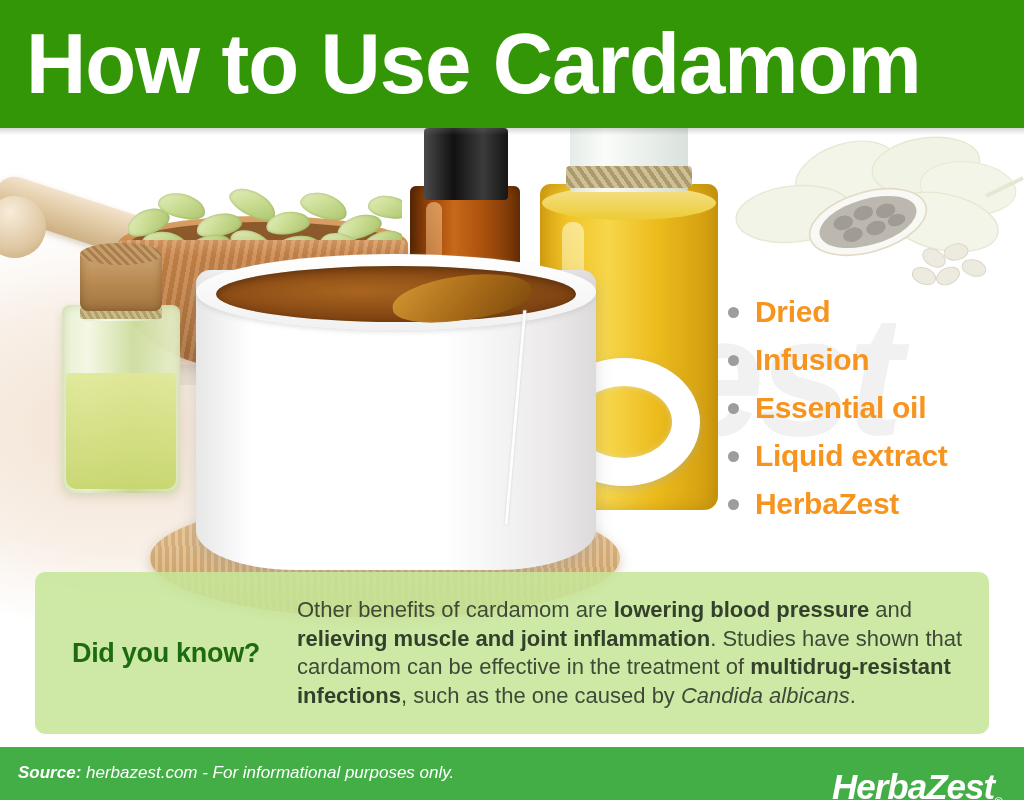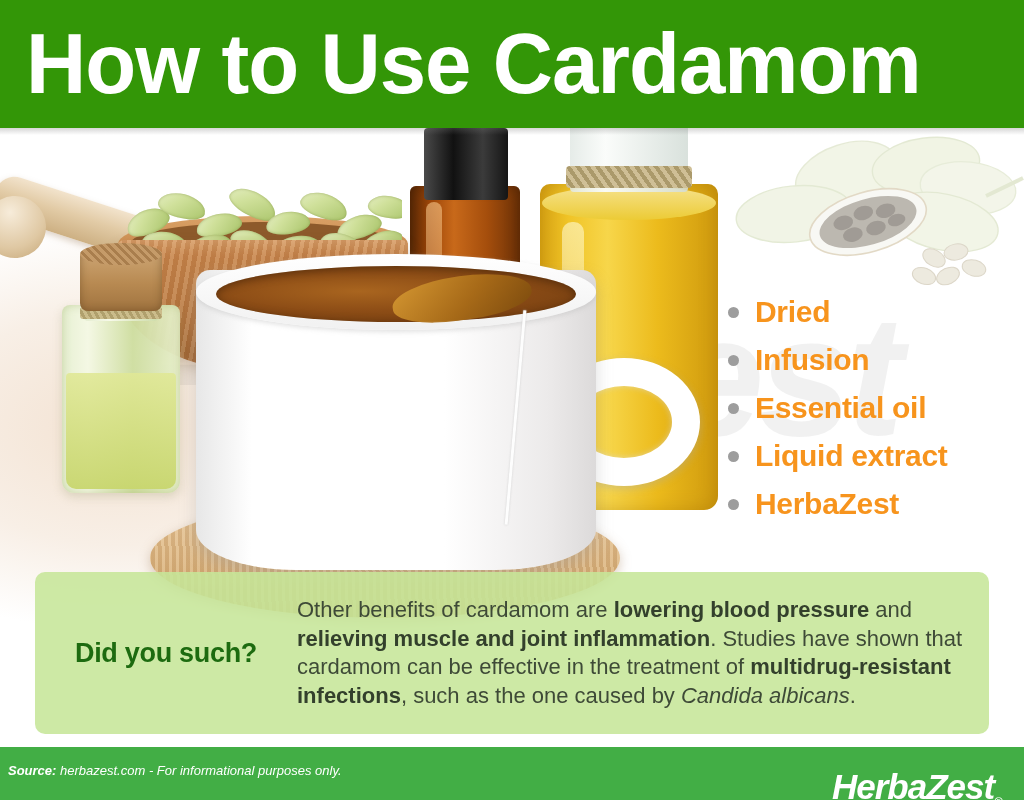--- a/index.html
+++ b/index.html
@@ -179,21 +179,21 @@
     flex:1 1 auto;padding-right:18px;
     color:#3e4a37;font-size:22px;line-height:28.5px;
     font-family:"Liberation Sans", sans-serif;
   }
   .dyk-text b{font-weight:bold;color:#33402c;}
   .dyk-text i{font-style:italic;}
 
   
   .footer{position:absolute;left:0;top:747px;width:1024px;height:53px;background:#42ae45;z-index:45;}
   .footer-source{
-    position:absolute;left:8px;top:16px;color:#ffffff;font-size:13px;font-style:italic;
+    position:absolute;left:18px;top:16px;color:#ffffff;font-size:17px;font-style:italic;
     font-family:"Liberation Sans", sans-serif;white-space:nowrap;
   }
   .footer-source b{font-weight:bold;font-style:italic;}
   .footer-logo{
     position:absolute;right:22px;top:20px;color:#ffffff;
     font-weight:bold;font-style:italic;font-size:35px;letter-spacing:-1px;
     font-family:"Liberation Sans", sans-serif;white-space:nowrap;
   }
   .footer-logo .reg{font-size:12px;font-style:normal;font-weight:normal;vertical-align:sub;}
 </style>
@@ -321,21 +321,21 @@
       <span class="bullet-dot"></span>
       <span class="bullet-label">Liquid extract</span>
     </div>
     <div class="bullet-row">
       <span class="bullet-dot"></span>
       <span class="bullet-label">HerbaZest</span>
     </div>
   </div>
 
   <div class="dyk">
-    <div class="dyk-label">Did you such?</div>
+    <div class="dyk-label">Did you know?</div>
     <div class="dyk-text"><span>Other benefits of cardamom are </span><b>lowering blood pressure</b><span> and </span><b>relieving muscle and joint inflammation</b><span>. Studies have shown that cardamom can be effective in the treatment of </span><b>multidrug-resistant infections</b><span>, such as the one caused by </span><i>Candida albicans</i><span>.</span></div>
   </div>
 
   <div class="footer">
     <div class="footer-source">
       <b>Source:</b><span> herbazest.com - For informational purposes only.</span>
     </div>
     <div class="footer-logo">
       <span>HerbaZest</span><span class="reg">®</span>
     </div>

